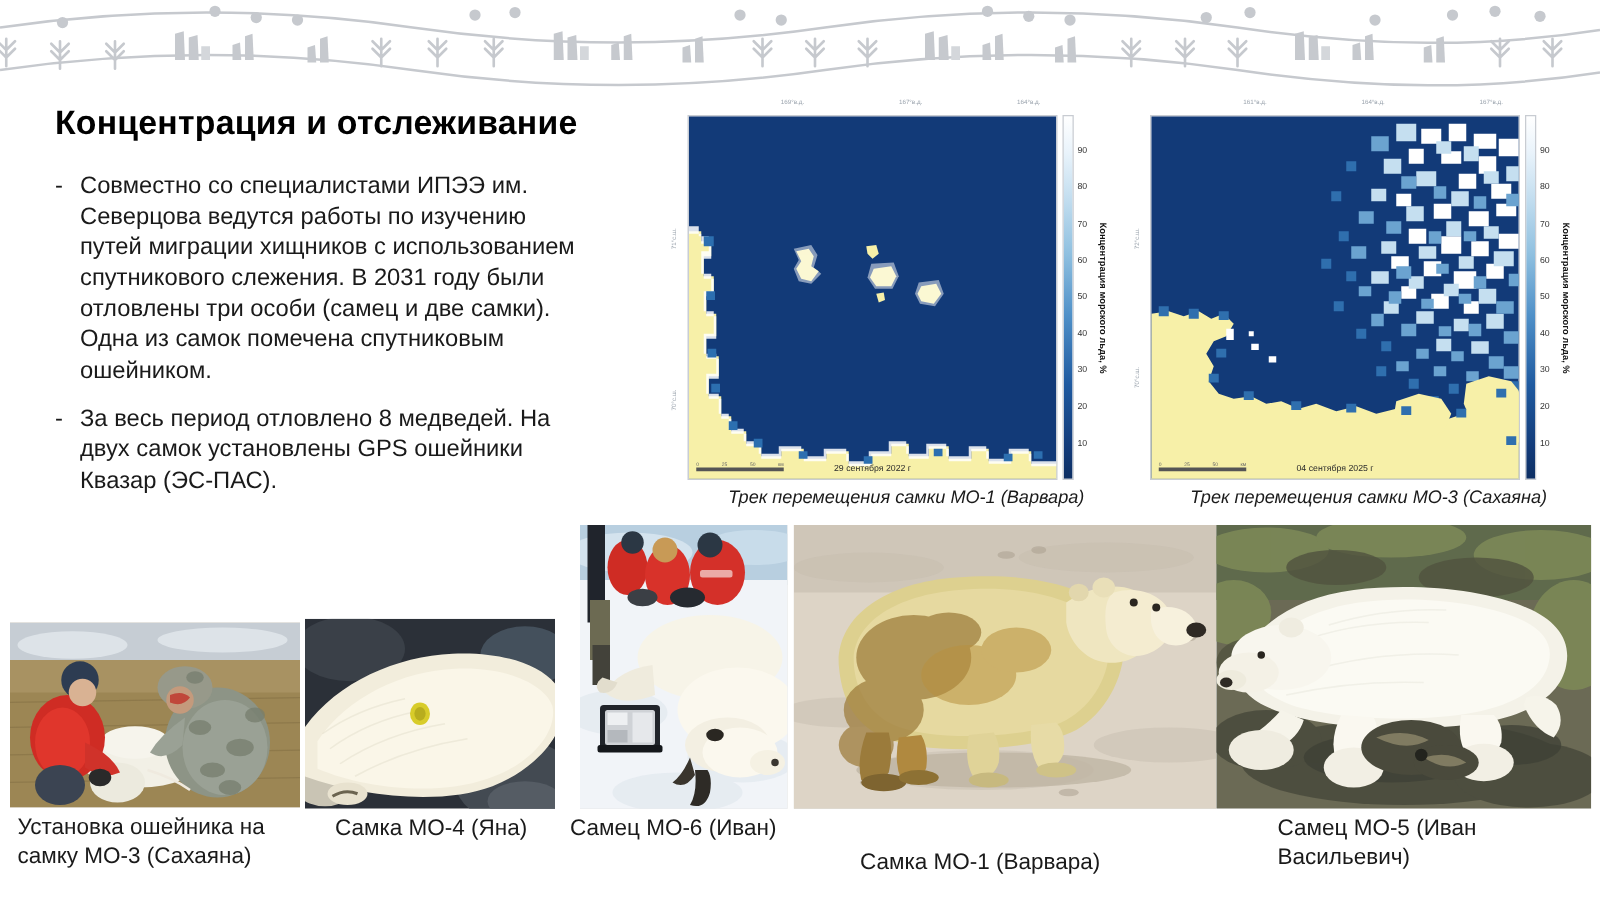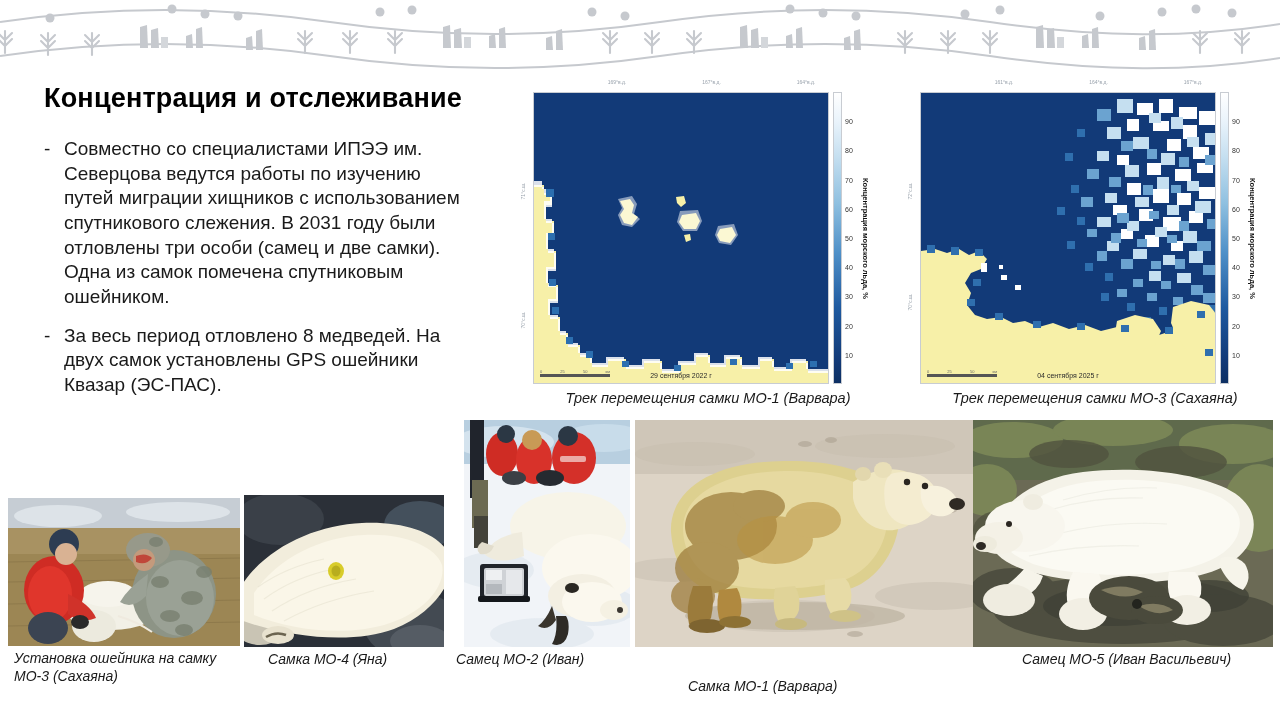--- a/index.html
+++ b/index.html
@@ -55,21 +55,21 @@
     writing-mode:vertical-rl;font-size:7.5px;font-weight:bold;color:#111;
     display:flex;align-items:center;justify-content:center;margin-left:-1px;
   }
   .map-caption{
     text-align:center;font-style:italic;font-size:14.5px;color:#1a1a1a;margin-top:6px;white-space:nowrap;
   }
 
   
   .photo{position:absolute;overflow:hidden;background:#ddd;}
   .photo .scene{position:absolute;inset:0;}
-  .pcap{position:absolute;font-style:italic;font-size:14px;color:#1a1a1a;line-height:1.25;}
+  .pcap{position:absolute;font-size:18px;color:#1a1a1a;line-height:1.25;}
 </style>
 </head>
 <body>
 
 <div class="header-deco">
   <svg width="1280" height="70" viewBox="0 0 1280 70" xmlns="http://www.w3.org/2000/svg">
     <defs>
 
       <path id="waveTop" d="M0,22 C 110,6 220,6 330,22 C 440,38 550,38 660,22 C 770,6 880,6 990,22 C 1100,38 1190,38 1280,24"></path>
       <path id="waveBot" d="M0,56 C 110,40 220,40 330,56 C 440,72 550,72 660,56 C 770,40 880,40 990,56 C 1100,72 1190,72 1280,58"></path>
@@ -148,21 +148,21 @@
     <span class="dash">-</span>
     <span class="btext"> Совместно со специалистами ИПЭЭ им. Северцова ведутся работы по изучению путей миграции хищников с использованием спутникового слежения. В 2031 году были отловлены три особи (самец и две самки). Одна из самок помечена спутниковым ошейником.</span>
   </div>
 
   <div class="bullet">
     <span class="dash">-</span>
     <span class="btext"> За весь период отловлено 8 медведей. На двух самок установлены GPS ошейники Квазар (ЭС-ПАС).</span>
   </div>
 </div>
 
-<div class="map-fig" style="left:533px;top:78px;width:350px;">
+<div class="map-fig" style="left:550px;top:78px;width:350px;">
   <div class="map-frame">
     <div class="map-axis-top">
       <span style="left:24%">169°в.д.</span>
       <span style="left:51%">167°в.д.</span>
       <span style="left:78%">164°в.д.</span>
     </div>
     <div class="map-body">
       <div class="map-axis-left">
         <span style="top:34%">71°с.ш.</span>
         <span style="top:78%">70°с.ш.</span>
@@ -549,21 +549,21 @@
     <path d="M88,186 q-6,14 -14,20 q10,6 18,-6 Z" fill="#3a352d"></path>
 
     <rect x="16" y="144" width="48" height="36" rx="3" fill="#20242a"></rect>
     <rect x="20" y="148" width="40" height="28" rx="2" fill="#cfd2d6"></rect>
     <rect x="22" y="150" width="16" height="10" fill="#eef0f2"></rect>
     <rect x="42" y="150" width="16" height="24" fill="#e6e8eb"></rect>
     <rect x="22" y="164" width="16" height="10" fill="#b4b8bd"></rect>
     <rect x="14" y="176" width="52" height="6" rx="2" fill="#14171b"></rect>
   </svg>
 </div>
-<div class="pcap" style="left:456px;top:651px;width:180px;">Самец МО-2 (Иван)</div>
+<div class="pcap" style="left:456px;top:651px;width:180px;">Самец МО-6 (Иван)</div>
 
 <div class="photo" style="left:635px;top:420px;width:338px;height:227px;">
   <svg class="scene" viewBox="0 0 338 227" preserveAspectRatio="none">
     <rect width="338" height="227" fill="#d8cfc2"></rect>
     <rect width="338" height="60" fill="#cfc6b8"></rect>
     <rect y="54" width="338" height="173" fill="#ddd4c6"></rect>
     <g opacity="0.45" fill="#c5bcae">
       <ellipse cx="60" cy="34" rx="60" ry="12"></ellipse>
         <ellipse cx="250" cy="26" rx="70" ry="12"></ellipse>
       <ellipse cx="150" cy="196" rx="90" ry="16"></ellipse>

